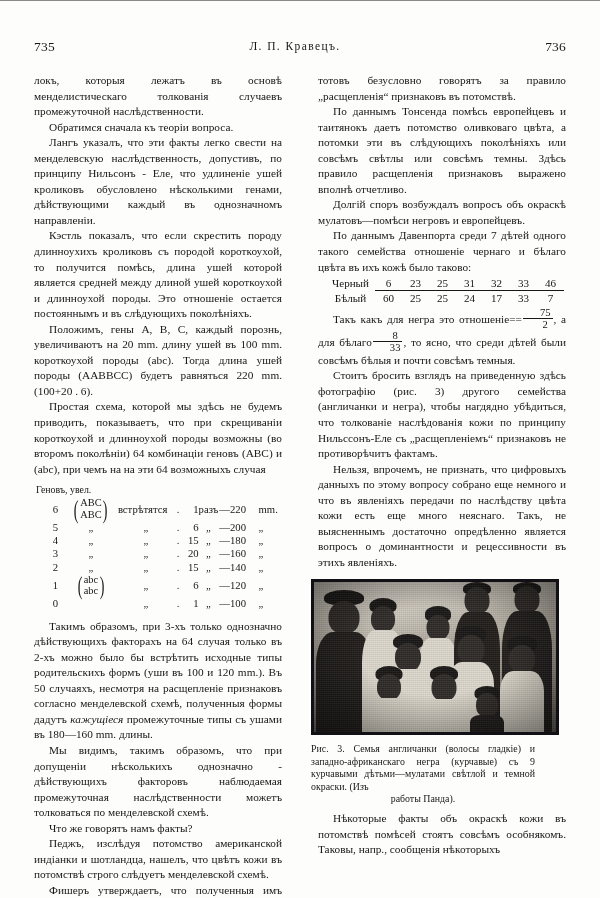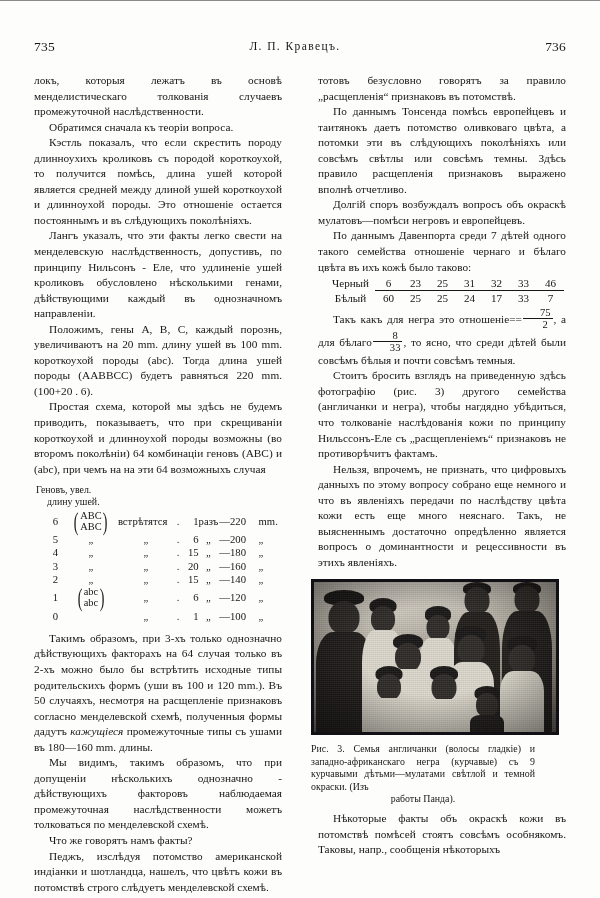--- a/index.html
+++ b/index.html
@@ -245,29 +245,28 @@
   <div id="running-head">
     <span class="folio-left">735</span>
     <span class="author">Л. П. Кравецъ.</span>
     <span class="folio-right">736</span>
   </div>
 
   <div class="col" id="col-left">
 
     <p class="para cont">локъ, которыя лежатъ въ основѣ менделистическаго толкованія случаевъ промежуточной наслѣдственности.</p>
     <p class="para">Обратимся сначала къ теоріи вопроса.</p>
+    <p class="para">Лангъ указалъ, что эти факты легко свести на менделевскую наслѣдственность, допустивъ, по принципу Нильсонъ - Еле, что удлиненіе ушей кроликовъ обусловлено нѣсколькими генами, дѣйствующими каждый въ однозначномъ направленіи.</p>
     <p class="para">Кэстль показалъ, что если скрестить породу длинноухихъ кроликовъ съ породой короткоухой, то получится помѣсь, длина ушей которой является средней между длиной ушей короткоухой и длинноухой породы. Это отношеніе остается постояннымъ и въ слѣдующихъ поколѣніяхъ.</p>
-    <p class="para">Лангъ указалъ, что эти факты легко свести на менделевскую наслѣдственность, допустивъ, по принципу Нильсонъ - Еле, что удлиненіе ушей кроликовъ обусловлено нѣсколькими генами, дѣйствующими каждый въ однозначномъ направленіи.</p>
     <p class="para">Положимъ, гены A, B, C, каждый порознь, увеличиваютъ на 20 mm. длину ушей въ 100 mm. короткоухой породы (abc). Тогда длина ушей породы (AABBCC) будетъ равняться 220 mm. (100+20 . 6).</p>
     <p class="para">Простая схема, которой мы здѣсь не будемъ приводить, показываетъ, что при скрещиваніи короткоухой и длинноухой породы возможны (во второмъ поколѣніи) 64 комбинаціи геновъ (ABC) и (abc), при чемъ на на эти 64 возможныхъ случая</p>
 
     <div class="gene-block">
       <div class="gene-head">
         <span>Геновъ, увел.</span>
-        <span class="l2">длину ушей.</span>
       </div>
 
       <table class="gene-rows">
         <tbody>
             <tr>
           <td class="c-n">6</td>
           <td class="c-geno">
             <span class="geno-pair">
               <span class="pl">(</span>
               <span class="gl">ABC</span>

